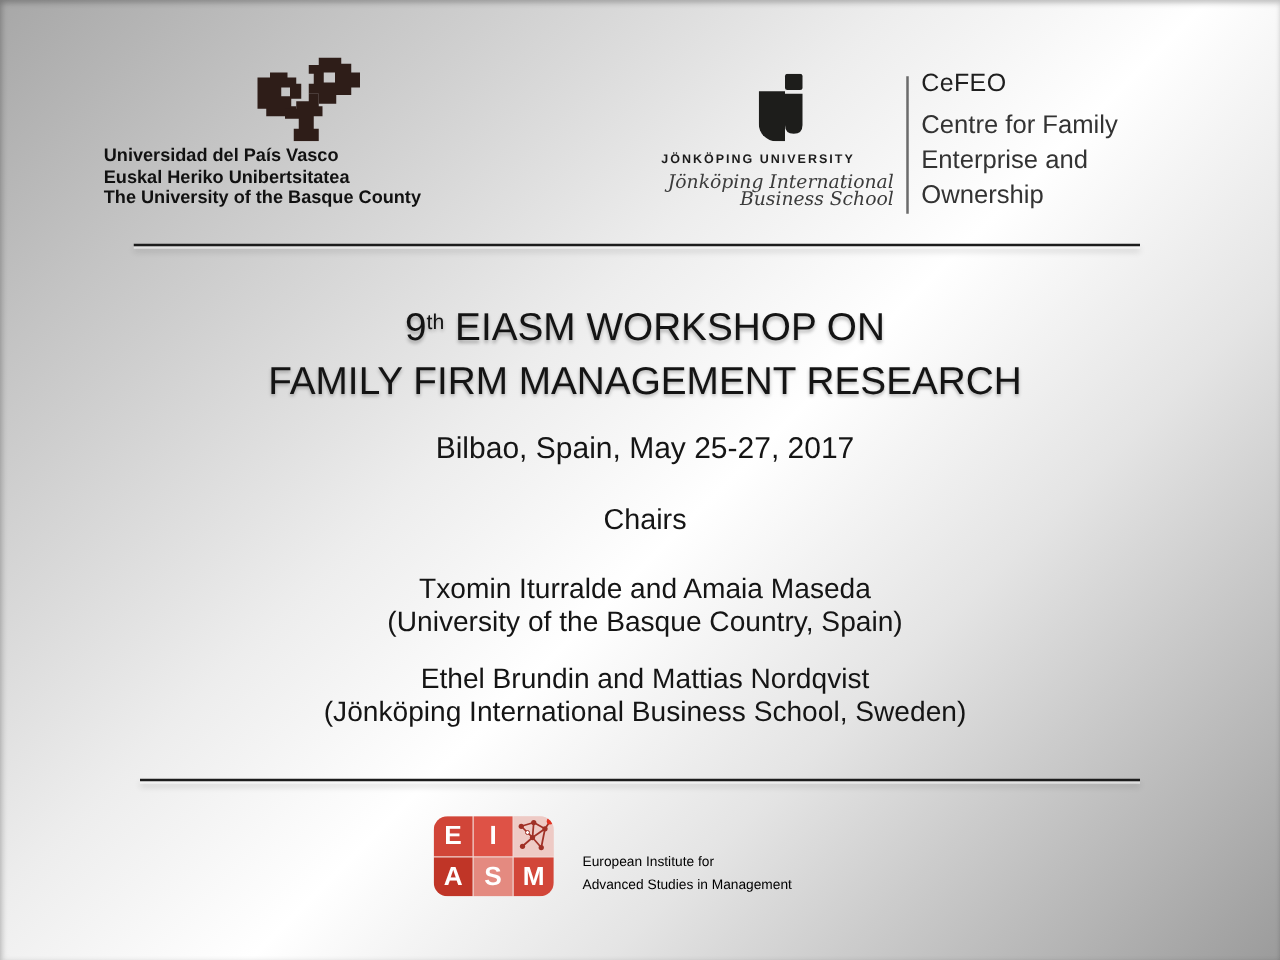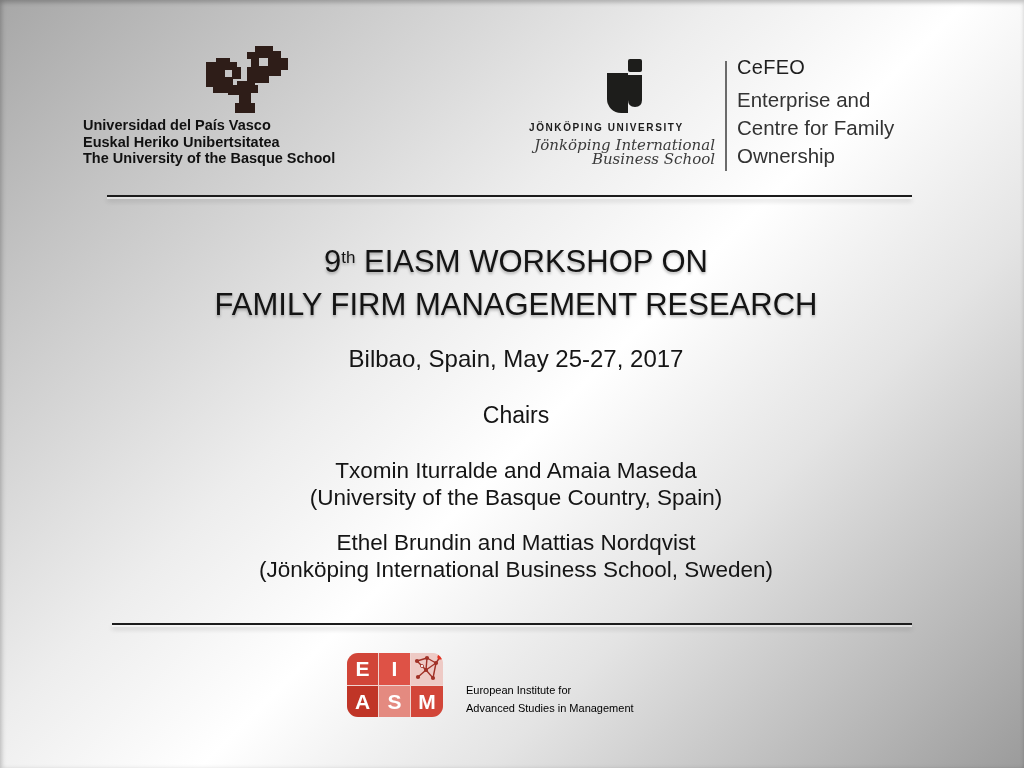--- a/index.html
+++ b/index.html
@@ -57,42 +57,42 @@
   <svg class="abs upv-logo" viewBox="0 0 85 67" aria-hidden="true">
     <g fill="#2e1d18">
       <path fill-rule="evenodd" d="M3 16 L13 16 L13 12 L27 12 L27 16 L34 16 L34 21 L38 21 L38 33 L30 33 L30 39 L34 39 L34 47 L10 47 L10 41 L3 41 Z M22 24 L29 24 L29 31 L22 31 Z"></path>
       <path fill-rule="evenodd" d="M44 6 L52 6 L52 0 L70 0 L70 5 L78 5 L78 12 L85 12 L85 24 L78 24 L78 30 L66 30 L66 37 L52 37 L52 29 L44 29 L44 21 L48 21 L48 13 L44 13 Z M56 12 L65 12 L65 20 L56 20 Z"></path>
       <path d="M34 35 L44 35 L44 29 L52 29 L52 39 L55 39 L55 47 L48 47 L48 57 L52 57 L52 67 L32 67 L32 57 L36 57 L36 49 L25 49 L25 41 L34 41 Z"></path>
     </g>
   </svg>
   <div class="abs upv-caption">
     <div>Universidad del País Vasco</div>
     <div>Euskal Heriko Unibertsitatea</div>
-    <div>The University of the Basque School</div>
+    <div>The University of the Basque County</div>
   </div>
 
   <svg class="abs ju-mark" viewBox="0 0 36 54" aria-hidden="true">
     <g fill="#1d1d1b">
       <rect x="21" y="0" width="14" height="13" rx="2"></rect>
       <path d="M0 14 H21 V54 H14 A14 14 0 0 1 0 40 Z"></path>
       <path d="M21 16 H35 V41 Q35 48 28 48 Q21 48 21 41 Z"></path>
     </g>
   </svg>
   <div class="abs ju-caps">JÖNKÖPING UNIVERSITY</div>
   <div class="abs ju-school">
     <div>Jönköping International</div>
     <div>Business School</div>
   </div>
 
   <div class="abs v-divider"></div>
 
   <div class="abs cefeo-name">CeFEO</div>
   <div class="abs cefeo-lines">
+    <div>Centre for Family</div>
     <div>Enterprise and</div>
-    <div>Centre for Family</div>
     <div>Ownership</div>
   </div>
 
   <div class="abs rule rule-top"></div>
 
   <div class="abs center title">
     <div><span>9</span><span class="sup">th</span><span> EIASM WORKSHOP ON</span></div>
     <div>FAMILY FIRM MANAGEMENT RESEARCH</div>
   </div>
 

